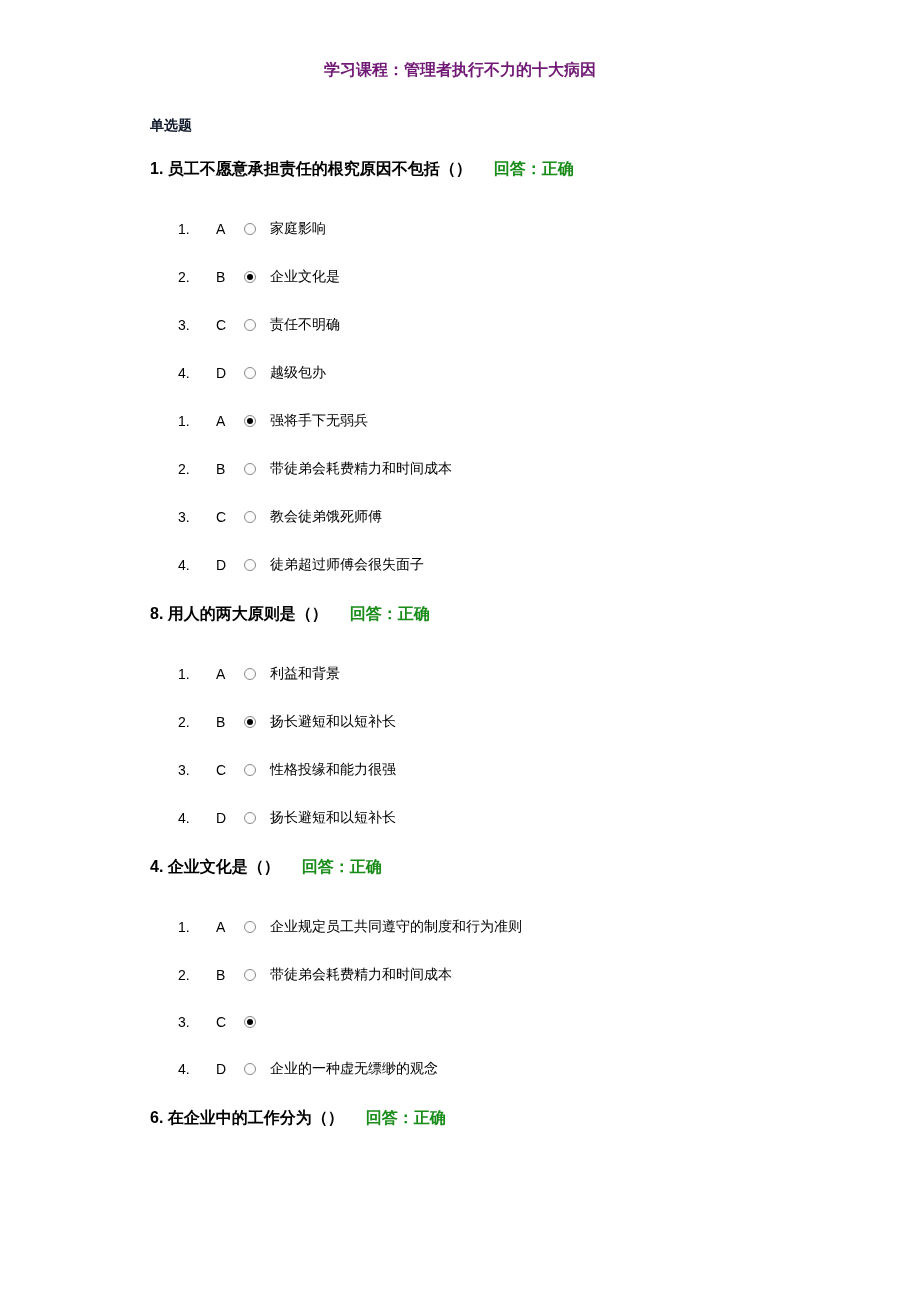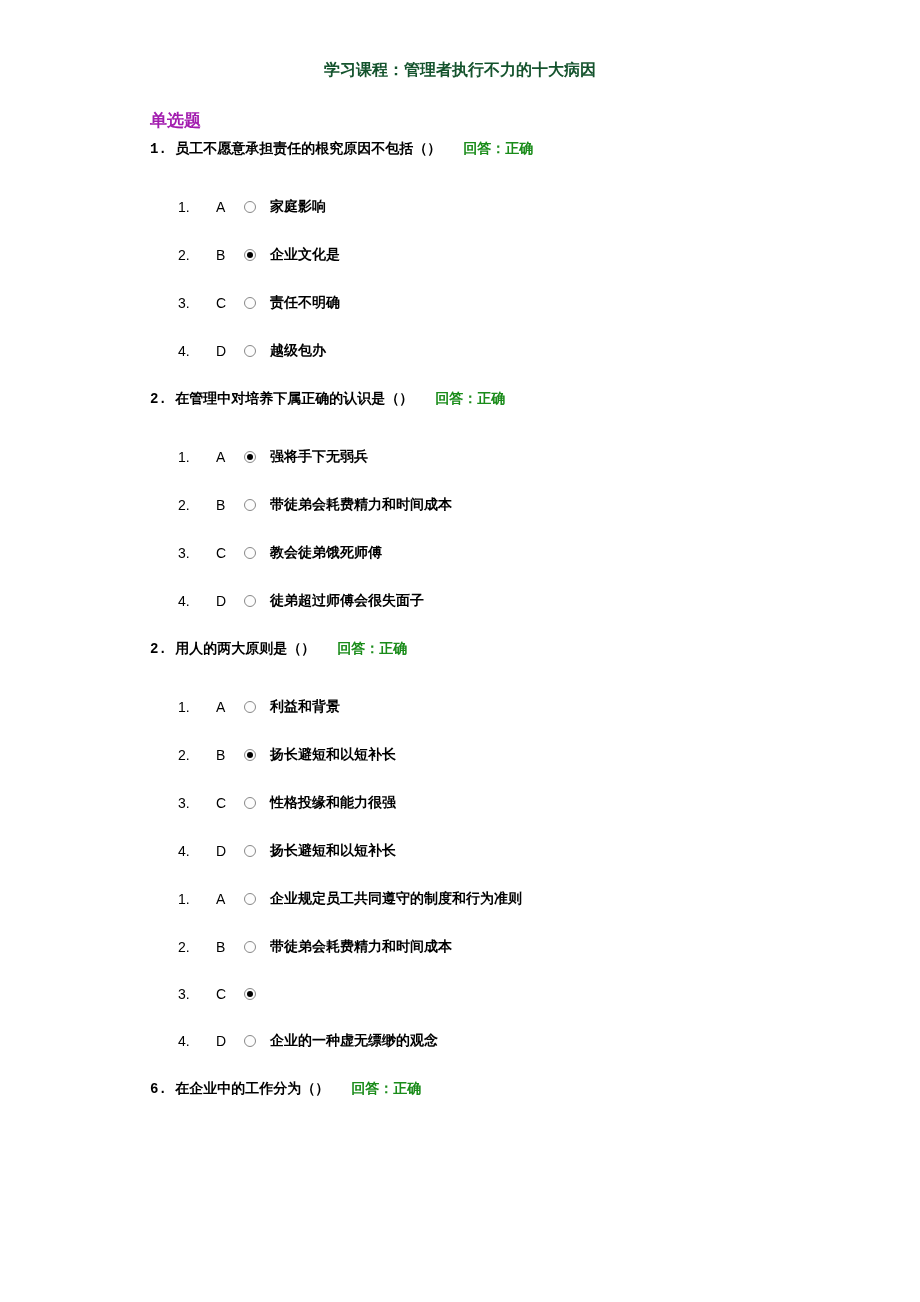--- a/index.html
+++ b/index.html
@@ -7,37 +7,36 @@
     background: #ffffff;
     margin: 0;
     padding: 60px 150px 40px 150px;
     width: 920px;
     box-sizing: border-box;
     font-size: 14px;
     color: #000;
   }
   .course-title {
     text-align: center;
-    color: #14532d;
+    color: #701a75;
     font-weight: bold;
     font-size: 16px;
-    margin-bottom: 28px;
+    margin-bottom: 36px;
   }
   .section-heading {
-    color: #a21caf;
+    color: #0f172a;
     font-weight: bold;
-    font-size: 17px;
-    margin-bottom: 8px;
+    font-size: 14px;
+    margin-bottom: 24px;
   }
   .question {
     font-weight: bold;
-    font-size: 14px;
+    font-size: 16px;
     margin-top: 6px;
     margin-bottom: 40px;
-    font-family: Liberation Mono, monospace;
   }
   .answer-label {
     color: #1a8c1a;
     font-weight: bold;
     margin-left: 22px;
   }
   .options {
     margin-left: 28px;
     margin-bottom: 14px;
   }
@@ -70,21 +69,21 @@
     content: "";
     position: absolute;
     top: 2px;
     left: 2px;
     width: 6px;
     height: 6px;
     background: #000;
     border-radius: 50%;
   }
   .option-text {
-    font-weight: bold;
+    font-weight: normal;
   }
 </style>
 </head>
 <body>
 
 <div class="course-title">学习课程：管理者执行不力的十大病因</div>
 <div class="section-heading">单选题</div>
 
 <div id="questions-container">
     <div class="question"><span>1. 员工不愿意承担责任的根究原因不包括（）</span><span class="answer-label">回答：正确</span></div>
@@ -107,21 +106,20 @@
         <span class="radio"></span>
         <span class="option-text">责任不明确</span>
       </div>
       <div class="option-row">
         <span class="option-num">4.</span>
         <span class="option-letter">D</span>
         <span class="radio"></span>
         <span class="option-text">越级包办</span>
       </div>
     </div>
-    <div class="question"><span>2. 在管理中对培养下属正确的认识是（）</span><span class="answer-label">回答：正确</span></div>
     <div class="options">
       <div class="option-row">
         <span class="option-num">1.</span>
         <span class="option-letter">A</span>
         <span class="radio selected"></span>
         <span class="option-text">强将手下无弱兵</span>
       </div>
       <div class="option-row">
         <span class="option-num">2.</span>
         <span class="option-letter">B</span>
@@ -134,21 +132,21 @@
         <span class="radio"></span>
         <span class="option-text">教会徒弟饿死师傅</span>
       </div>
       <div class="option-row">
         <span class="option-num">4.</span>
         <span class="option-letter">D</span>
         <span class="radio"></span>
         <span class="option-text">徒弟超过师傅会很失面子</span>
       </div>
     </div>
-    <div class="question"><span>2. 用人的两大原则是（）</span><span class="answer-label">回答：正确</span></div>
+    <div class="question"><span>8. 用人的两大原则是（）</span><span class="answer-label">回答：正确</span></div>
     <div class="options">
       <div class="option-row">
         <span class="option-num">1.</span>
         <span class="option-letter">A</span>
         <span class="radio"></span>
         <span class="option-text">利益和背景</span>
       </div>
       <div class="option-row">
         <span class="option-num">2.</span>
         <span class="option-letter">B</span>
@@ -161,20 +159,21 @@
         <span class="radio"></span>
         <span class="option-text">性格投缘和能力很强</span>
       </div>
       <div class="option-row">
         <span class="option-num">4.</span>
         <span class="option-letter">D</span>
         <span class="radio"></span>
         <span class="option-text">扬长避短和以短补长</span>
       </div>
     </div>
+    <div class="question"><span>4. 企业文化是（）</span><span class="answer-label">回答：正确</span></div>
     <div class="options">
       <div class="option-row">
         <span class="option-num">1.</span>
         <span class="option-letter">A</span>
         <span class="radio"></span>
         <span class="option-text">企业规定员工共同遵守的制度和行为准则</span>
       </div>
       <div class="option-row">
         <span class="option-num">2.</span>
         <span class="option-letter">B</span>

